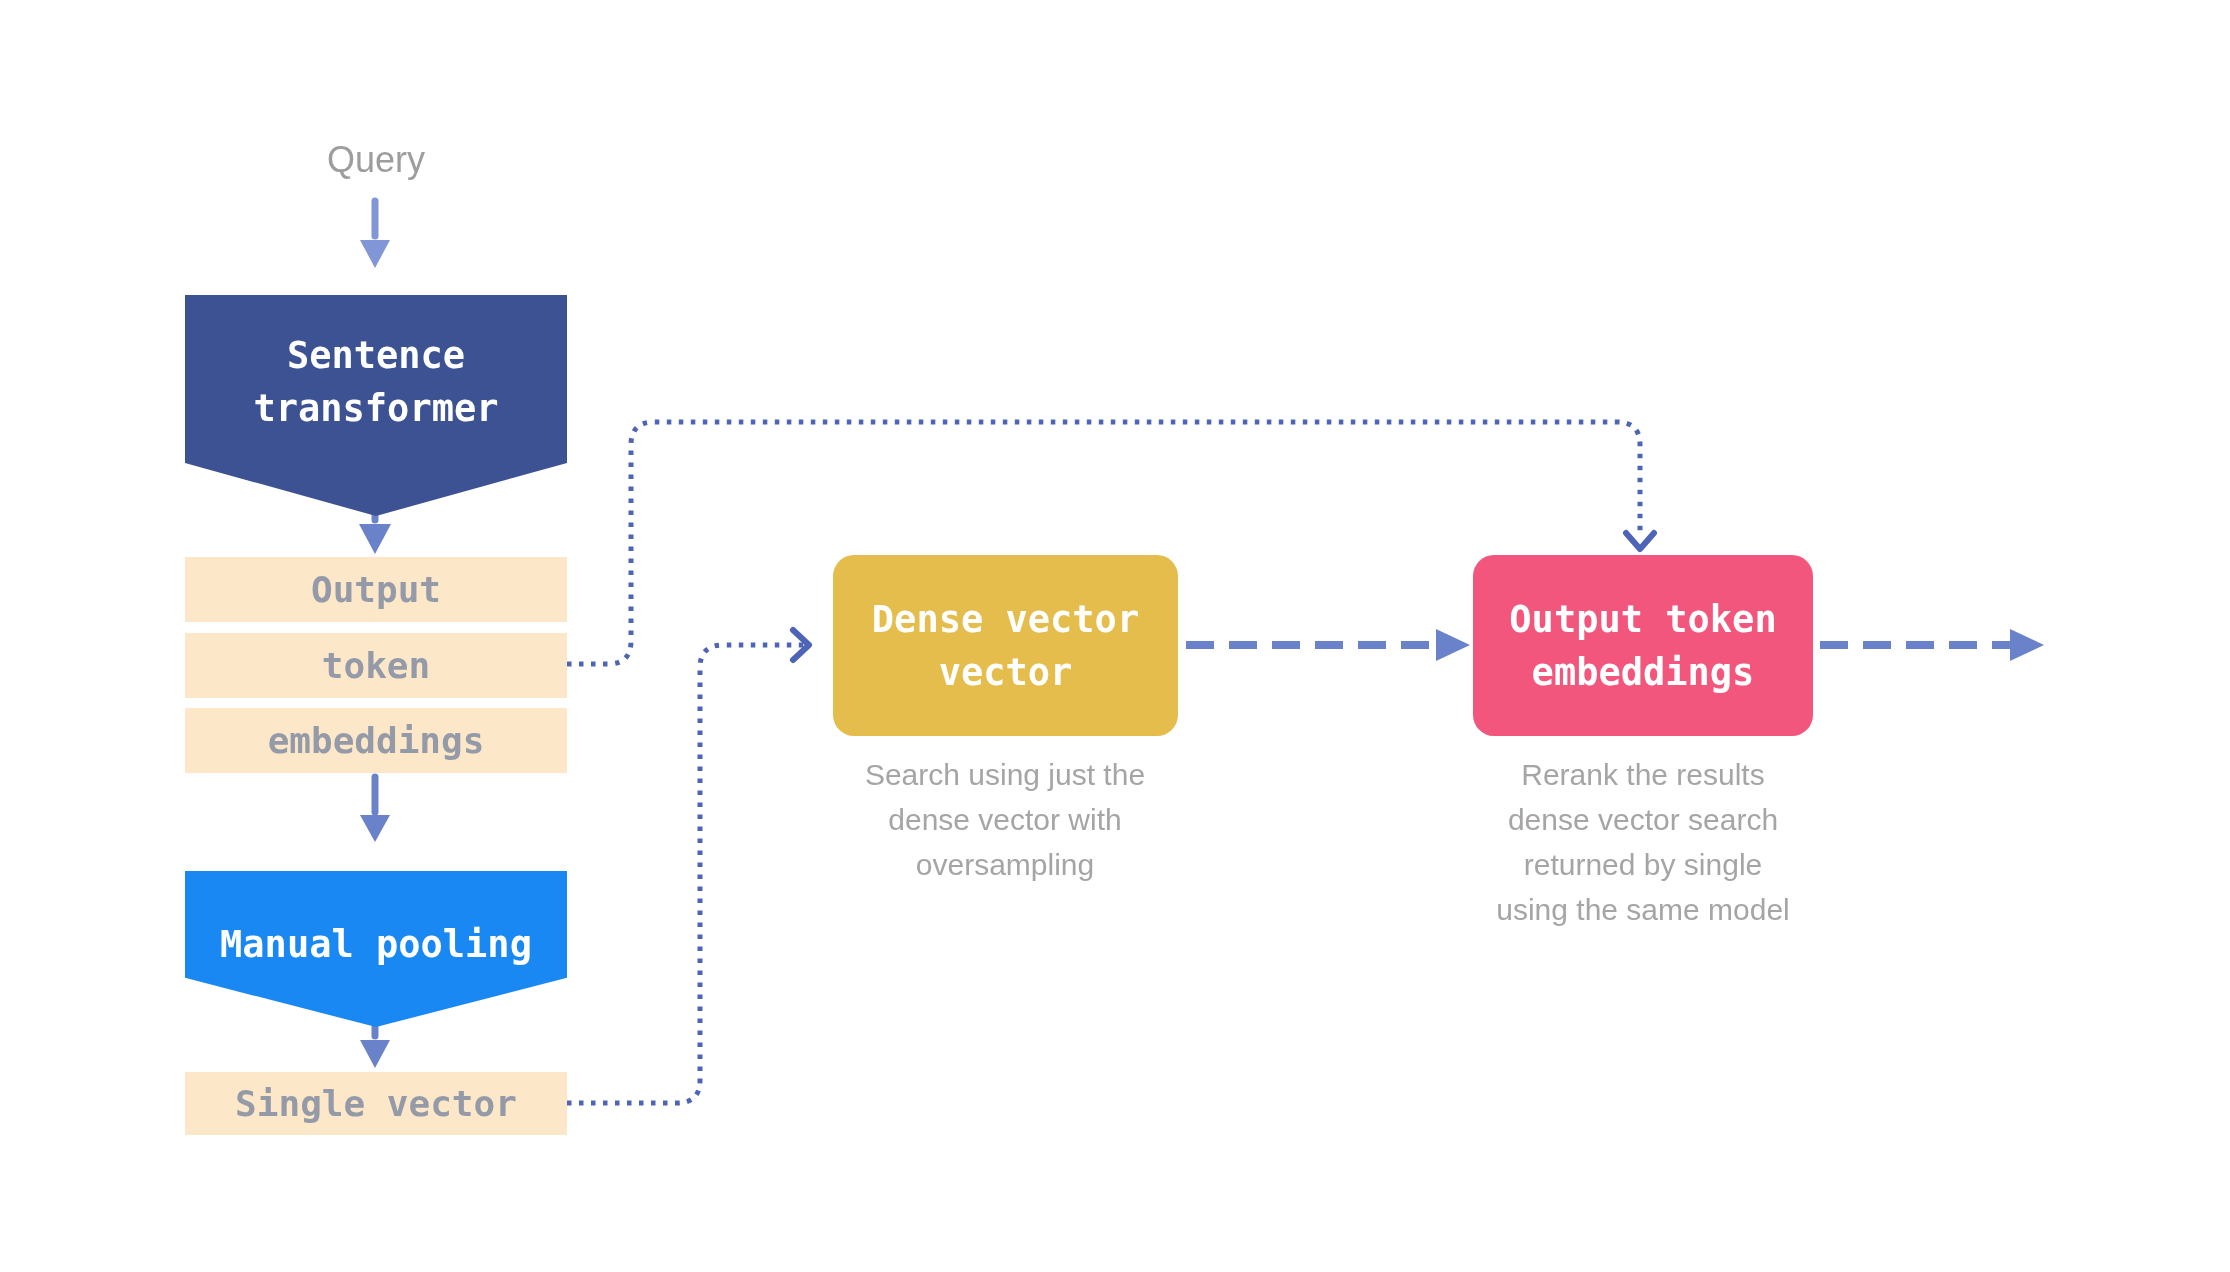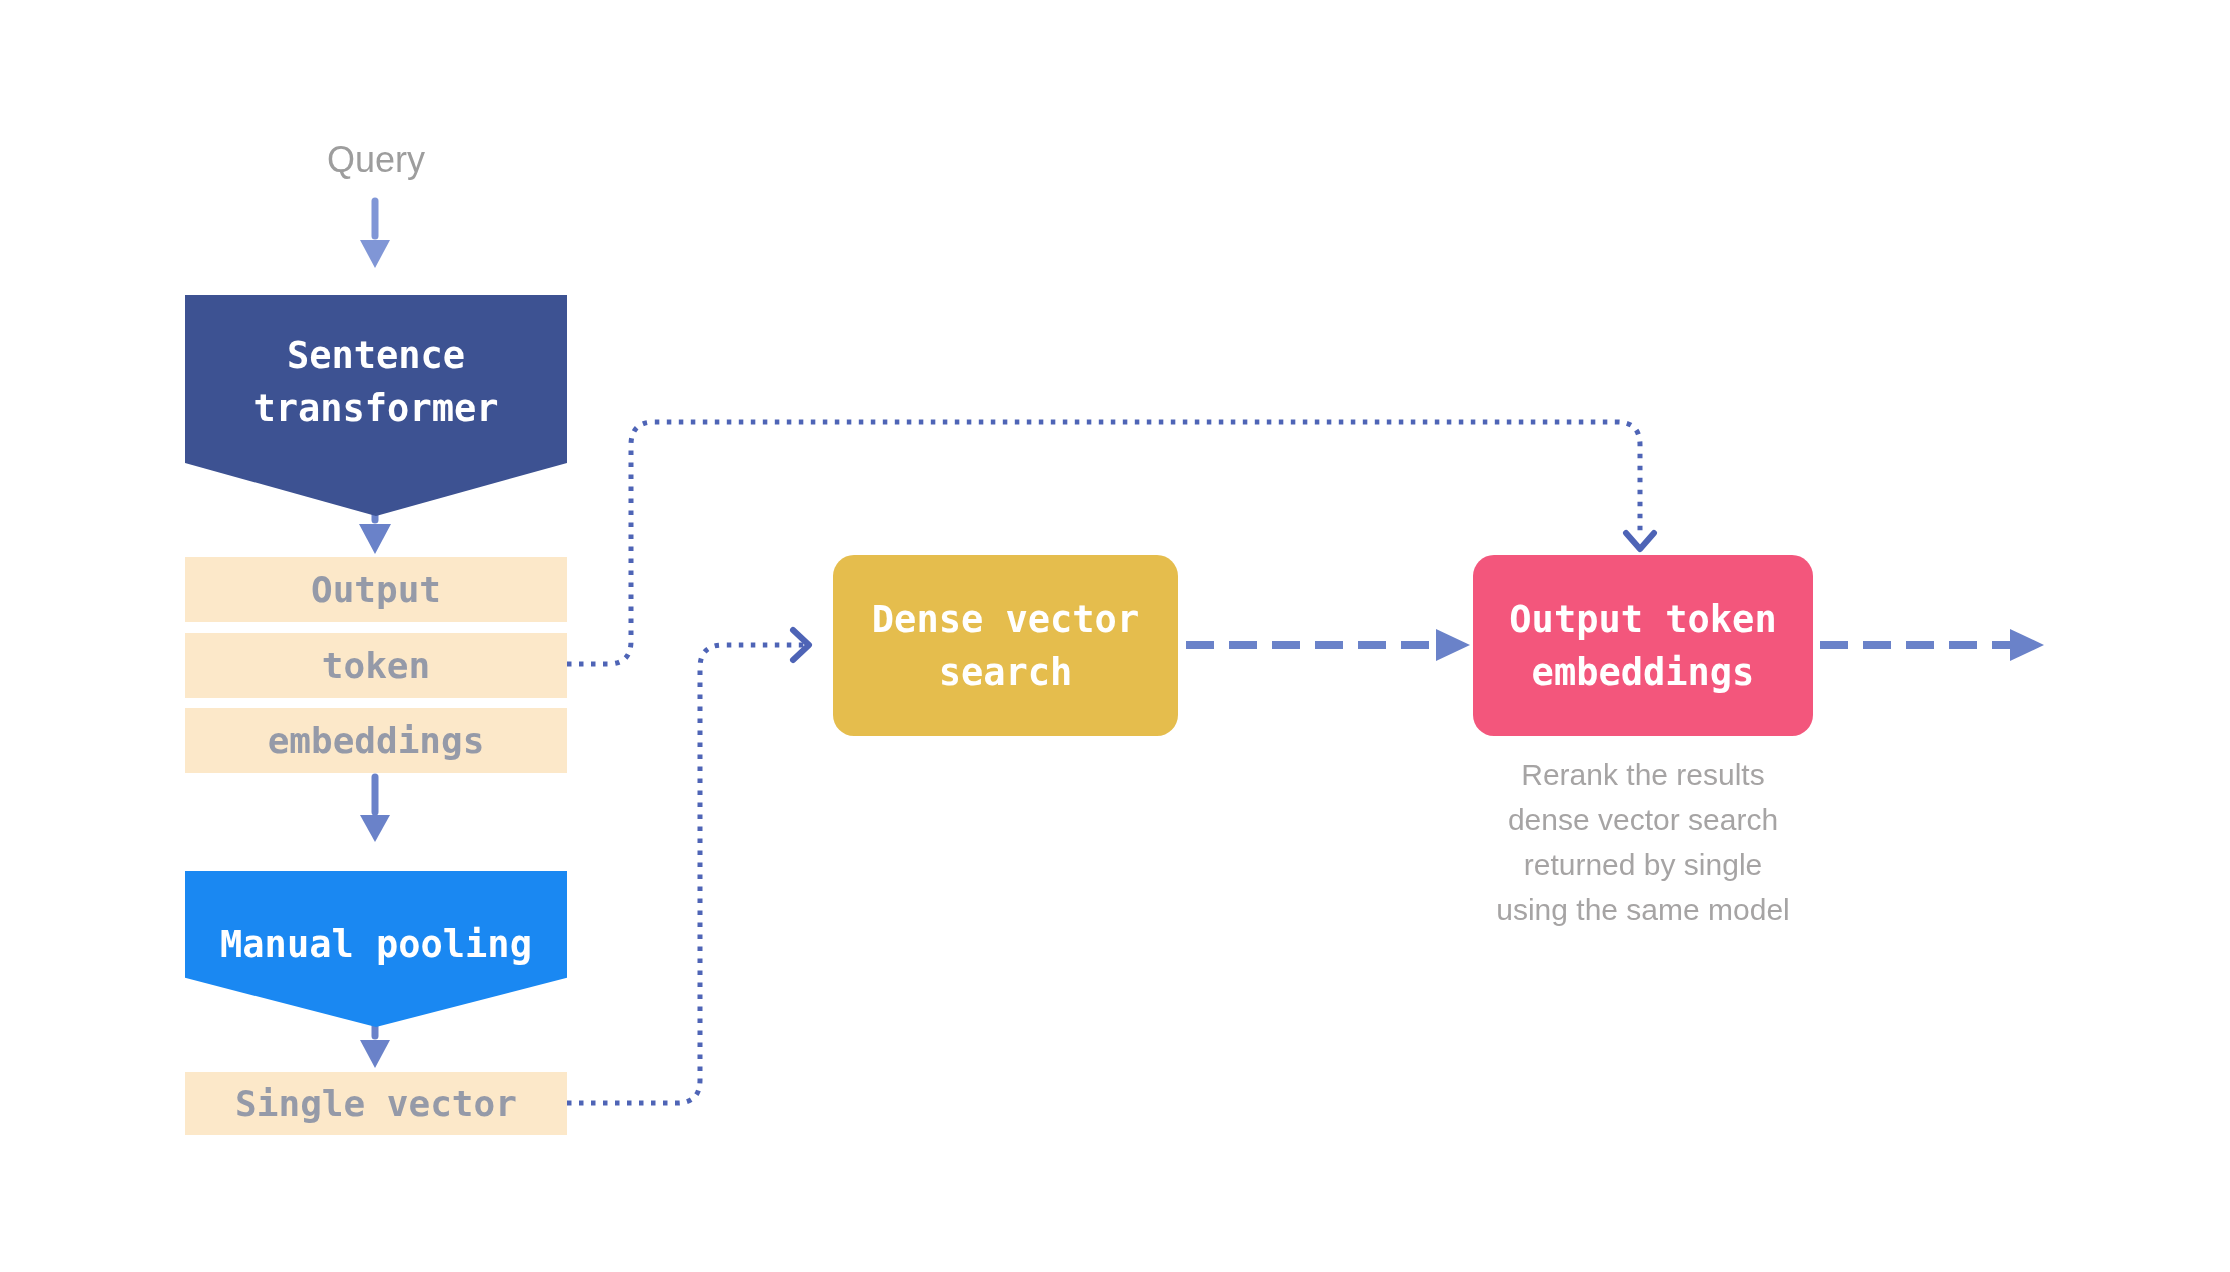--- a/index.html
+++ b/index.html
@@ -170,21 +170,26 @@
   <div class="pent pool">
     <div class="pent-line">Manual pooling</div>
   </div>
 
   <div class="stack-box" style="top:1072px; height:63px; line-height:63px;">
     <span>Single vector</span>
   </div>
 
   <div class="round-box yellow">
     <div>Dense vector</div>
-    <div>search</div>
+    <div>vector</div>
+  </div>
+  <div class="caption yellow-cap">
+    <span>Search using just the</span>
+    <span>dense vector with</span>
+    <span>oversampling</span>
   </div>
 
   <div class="round-box pink">
     <div>Output token</div>
     <div>embeddings</div>
   </div>
   <div class="caption pink-cap">
     <span>Rerank the results</span>
     <span>dense vector search</span>
     <span>returned by single</span>

